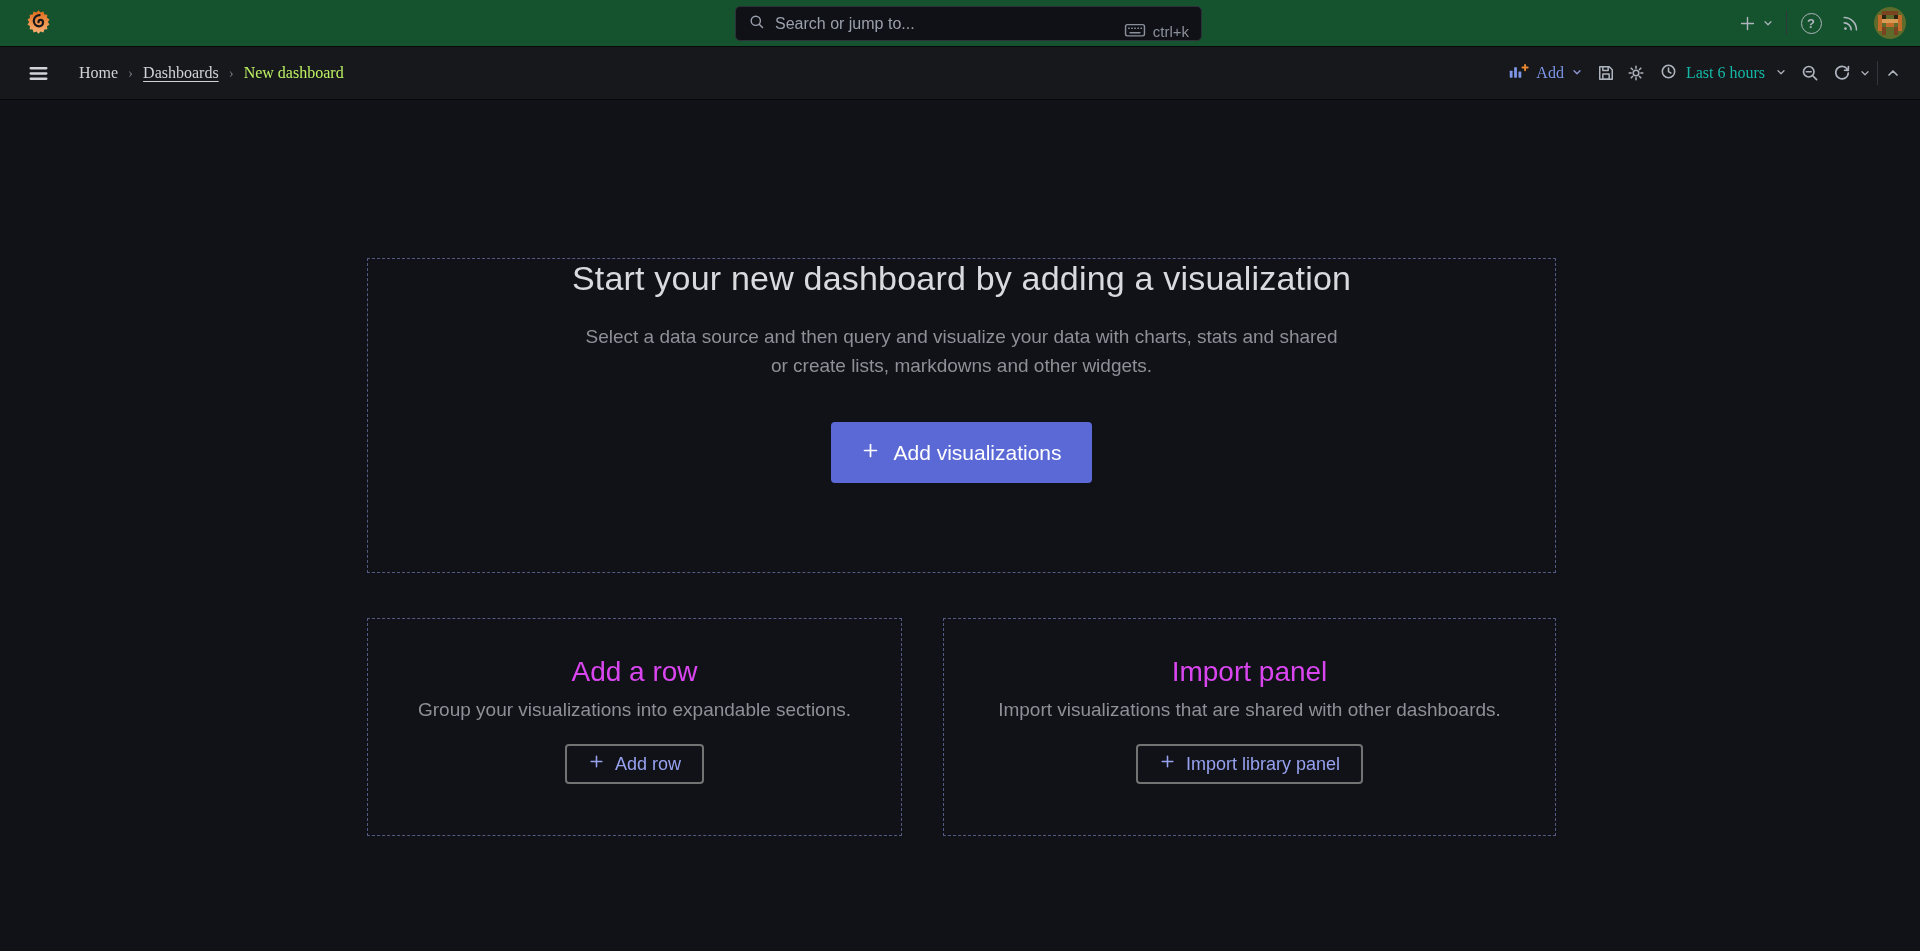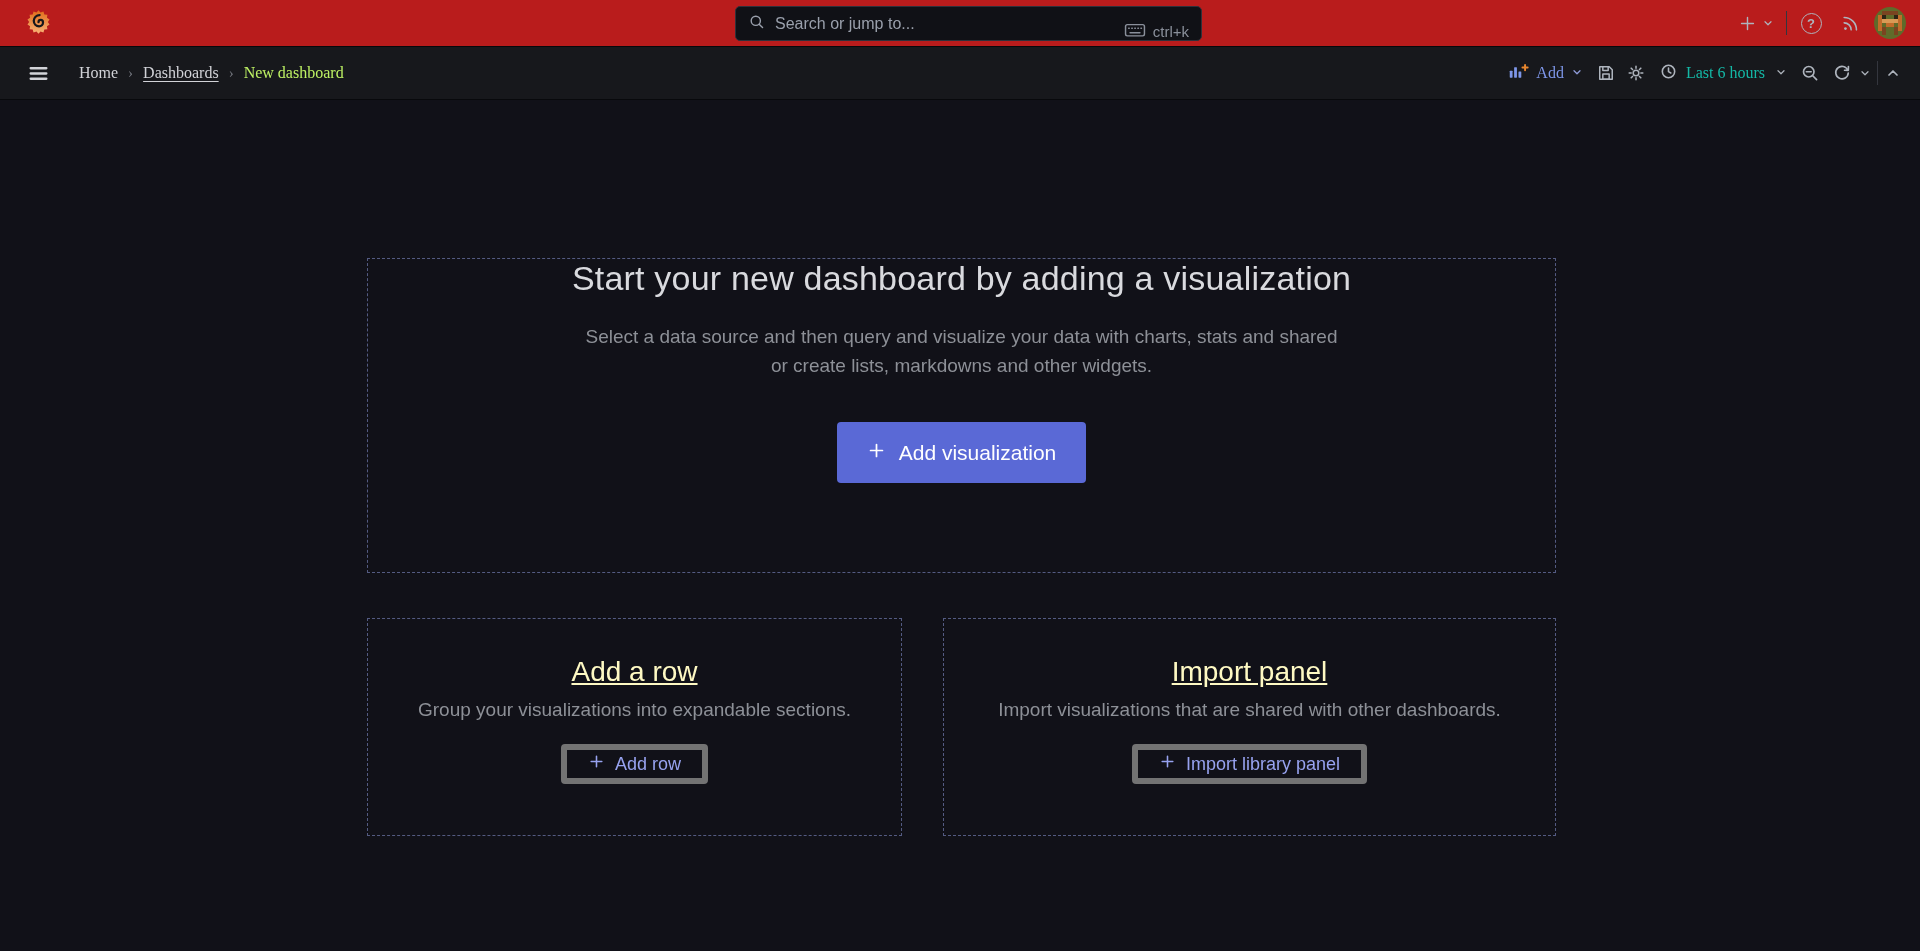--- a/index.html
+++ b/index.html
@@ -6,21 +6,21 @@
   html,body { width: 1920px; height: 951px; overflow: hidden; }
   body {
     background: #111118;
     font-family: "Liberation Sans", "DejaVu Sans", sans-serif;
     color: #d9dade;
   }
   .screen { position: relative; width: 1920px; height: 951px; }
 
   
   .topbar {
-    position: relative; height: 47px; background: #b91c1c;
+    position: relative; height: 47px; background: #14532d;
     border-bottom: 1px solid #08090c;
     display: flex; align-items: center; padding: 0 14px 0 23px;
   }
   .logo-btn { width: 30px; height: 30px; display: flex; align-items: center; justify-content: center; background: transparent; border: none; cursor: pointer; }
   .searchbox {
     position: absolute; left: 735px; top: 6px; width: 467px; height: 35px;
     background: #101116; border: 1px solid #2f313a; border-radius: 5px;
     display: flex; align-items: center; gap: 10px; padding: 0 12px;
     font-size: 16px; color: #9aa0ac; cursor: text;
   }
@@ -79,25 +79,25 @@
   .import-panel{ left: 943px; top: 518px; width: 613px;  height: 218px; padding-top: 33px; }
 
   .cta-title { font-size: 34px; font-weight: 500; color: #d9dade; letter-spacing: .2px; }
   .cta-sub { margin-top: 24px; font-size: 19px; line-height: 29px; color: #8d9097; }
   .btn-primary {
     margin-top: 42px; height: 61px; padding: 0 30px;
     background: #5a69d6; color: #ffffff; border: none; border-radius: 4px;
     font-size: 21px; font-weight: 500; font-family: inherit;
     display: inline-flex; align-items: center; gap: 13px; cursor: pointer;
   }
-  .panel-title { font-size: 28px; font-weight: 500; color: #fef9c3; line-height: 40px; text-decoration: underline; }
+  .panel-title { font-size: 28px; font-weight: 500; color: #d946ef; line-height: 40px; }
   .panel-desc { margin-top: 7px; font-size: 19px; color: #8d9097; }
   .btn-outline {
     margin-top: 23px; height: 40px; padding: 0 21px;
-    background: transparent; border: 6px solid #737373; border-radius: 4px;
+    background: transparent; border: 2px solid #737373; border-radius: 4px;
     color: #97a2ef; font-size: 18px; font-weight: 500; font-family: inherit;
     display: inline-flex; align-items: center; gap: 10px; cursor: pointer;
   }
 </style>
 </head>
 <body>
 
 <div class="screen">
 
   <header class="topbar">
@@ -292,21 +292,21 @@
       <div class="cta-sub">
         <div>Select a data source and then query and visualize your data with charts, stats and shared</div>
         <div>or create lists, markdowns and other widgets.</div>
       </div>
       <button class="btn-primary">
         <span>
           <svg width="19" height="19" viewBox="0 0 24 24" fill="none" stroke="#ffffff" stroke-width="2.2" stroke-linecap="round">
               <path d="M12 4.5v15M4.5 12h15"></path>
             </svg>
         </span>
-        <span>Add visualization</span>
+        <span>Add visualizations</span>
       </button>
     </section>
 
     <section class="dashed-panel row-panel">
       <h2 class="panel-title">Add a row</h2>
       <div class="panel-desc">Group your visualizations into expandable sections.</div>
       <button class="btn-outline">
         <span>
           <svg width="17" height="17" viewBox="0 0 24 24" fill="none" stroke="#97a2ef" stroke-width="2.2" stroke-linecap="round">
               <path d="M12 4.5v15M4.5 12h15"></path>

